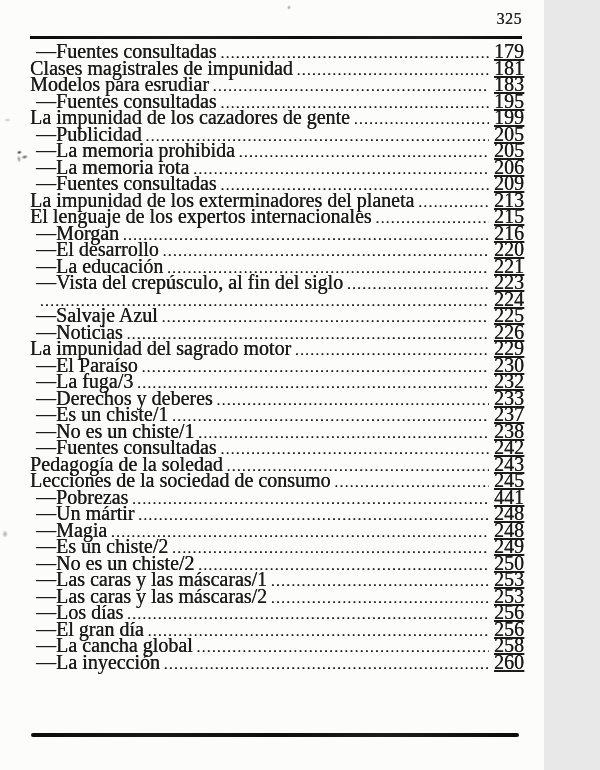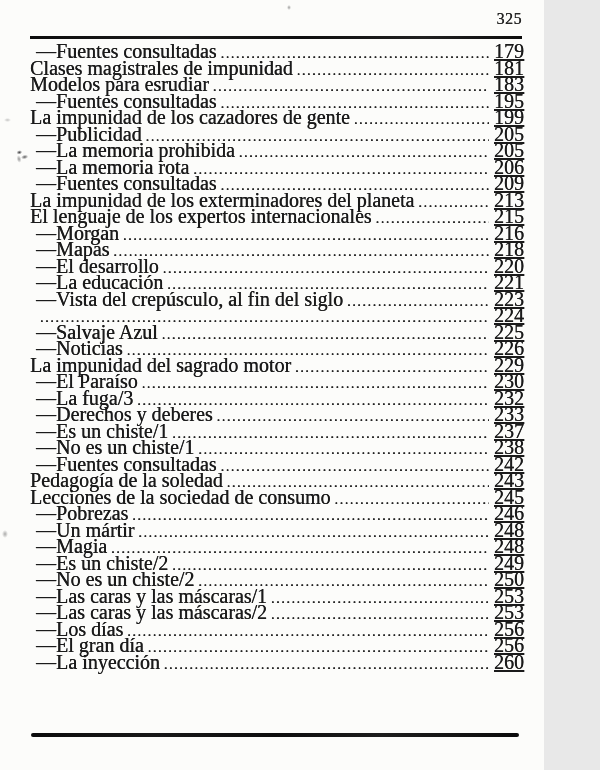--- a/index.html
+++ b/index.html
@@ -183,25 +183,20 @@
         <span class="t">El lenguaje de los expertos internacionales</span>
         <span class="dots"></span>
         <span class="pg">215</span>
       </div>
       <div class="row lvl-sub">
         <span class="t">—Morgan</span>
         <span class="dots"></span>
         <span class="pg">216</span>
       </div>
       <div class="row lvl-sub">
-        <span class="t">—Mapas</span>
-        <span class="dots"></span>
-        <span class="pg">218</span>
-      </div>
-      <div class="row lvl-sub">
         <span class="t">—El desarrollo</span>
         <span class="dots"></span>
         <span class="pg">220</span>
       </div>
       <div class="row lvl-sub">
         <span class="t">—La educación</span>
         <span class="dots"></span>
         <span class="pg">221</span>
       </div>
       <div class="row lvl-sub">
@@ -264,21 +259,21 @@
         <span class="pg">243</span>
       </div>
       <div class="row lvl-main">
         <span class="t">Lecciones de la sociedad de consumo</span>
         <span class="dots"></span>
         <span class="pg">245</span>
       </div>
       <div class="row lvl-sub">
         <span class="t">—Pobrezas</span>
         <span class="dots"></span>
-        <span class="pg">246</span>
+        <span class="pg">441</span>
       </div>
       <div class="row lvl-sub">
         <span class="t">—Un mártir</span>
         <span class="dots"></span>
         <span class="pg">248</span>
       </div>
       <div class="row lvl-sub">
         <span class="t">—Magia</span>
         <span class="dots"></span>
         <span class="pg">248</span>
@@ -305,20 +300,25 @@
       </div>
       <div class="row lvl-sub">
         <span class="t">—Los días</span>
         <span class="dots"></span>
         <span class="pg">256</span>
       </div>
       <div class="row lvl-sub">
         <span class="t">—El gran día</span>
         <span class="dots"></span>
         <span class="pg">256</span>
+      </div>
+      <div class="row lvl-sub">
+        <span class="t">—La cancha global</span>
+        <span class="dots"></span>
+        <span class="pg">258</span>
       </div>
       <div class="row lvl-sub">
         <span class="t">—La inyección</span>
         <span class="dots"></span>
         <span class="pg">260</span>
       </div>
     </div>
 
   <div class="rule bottom"></div>
 

